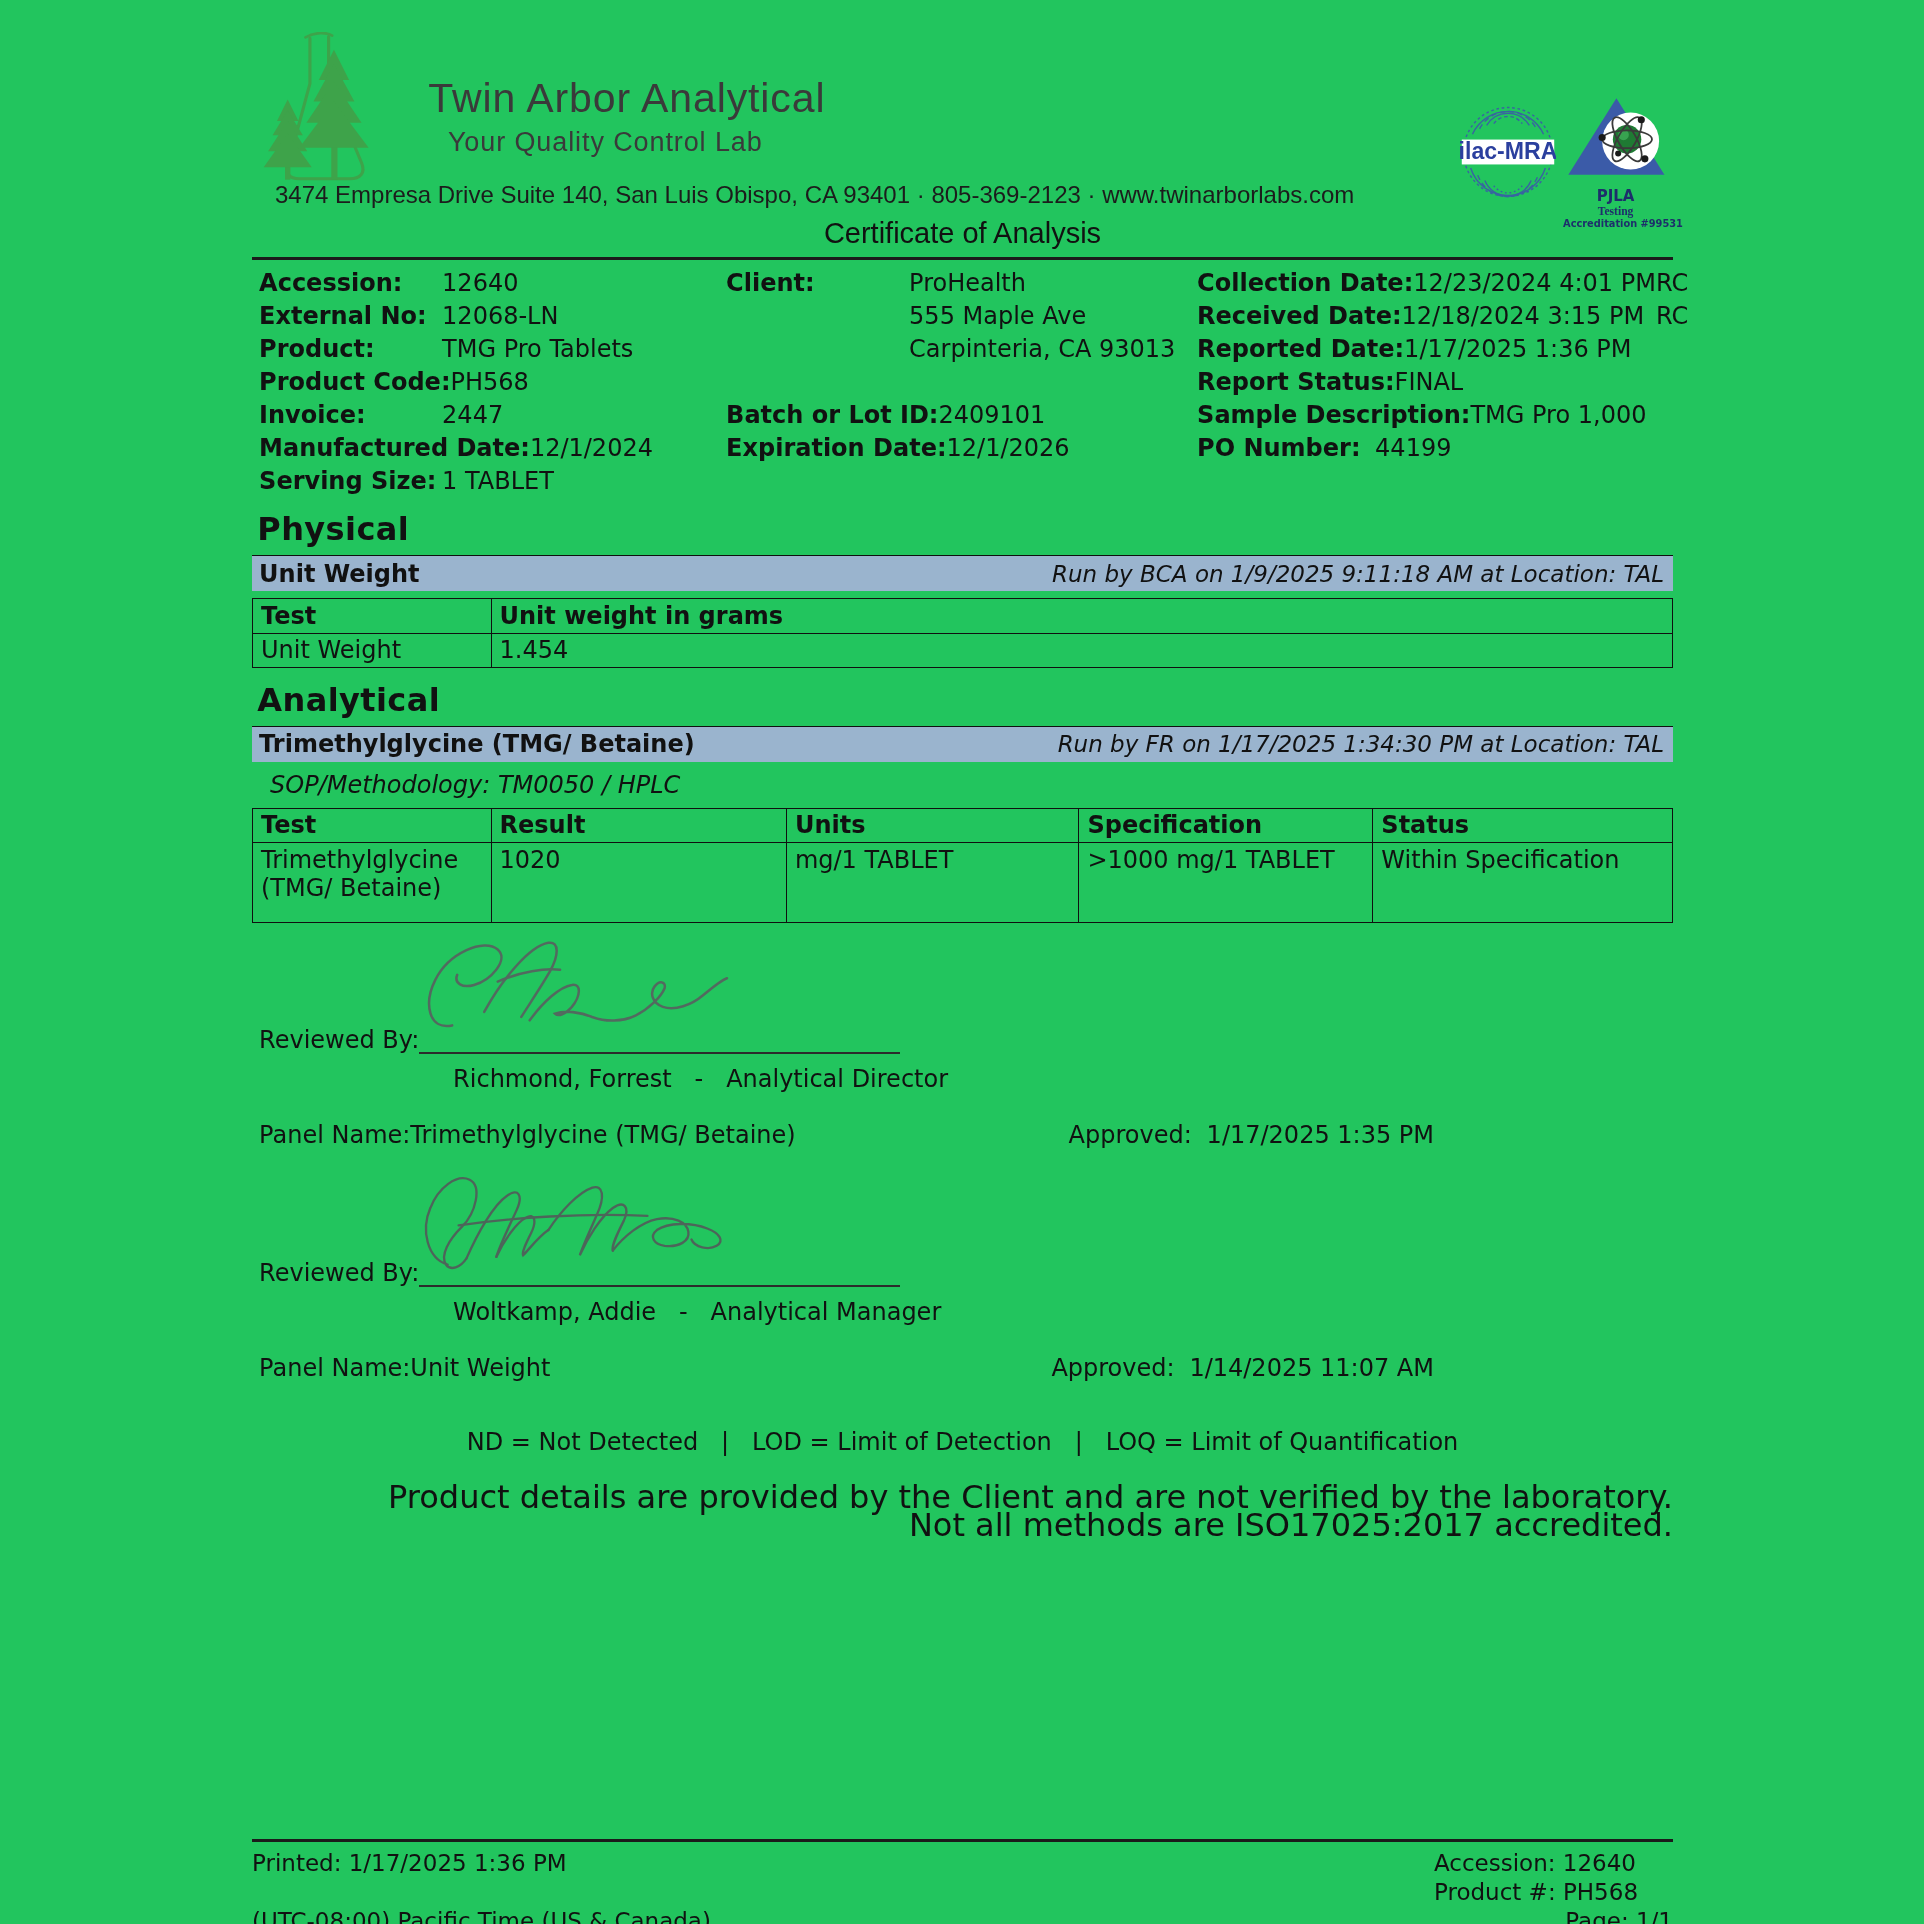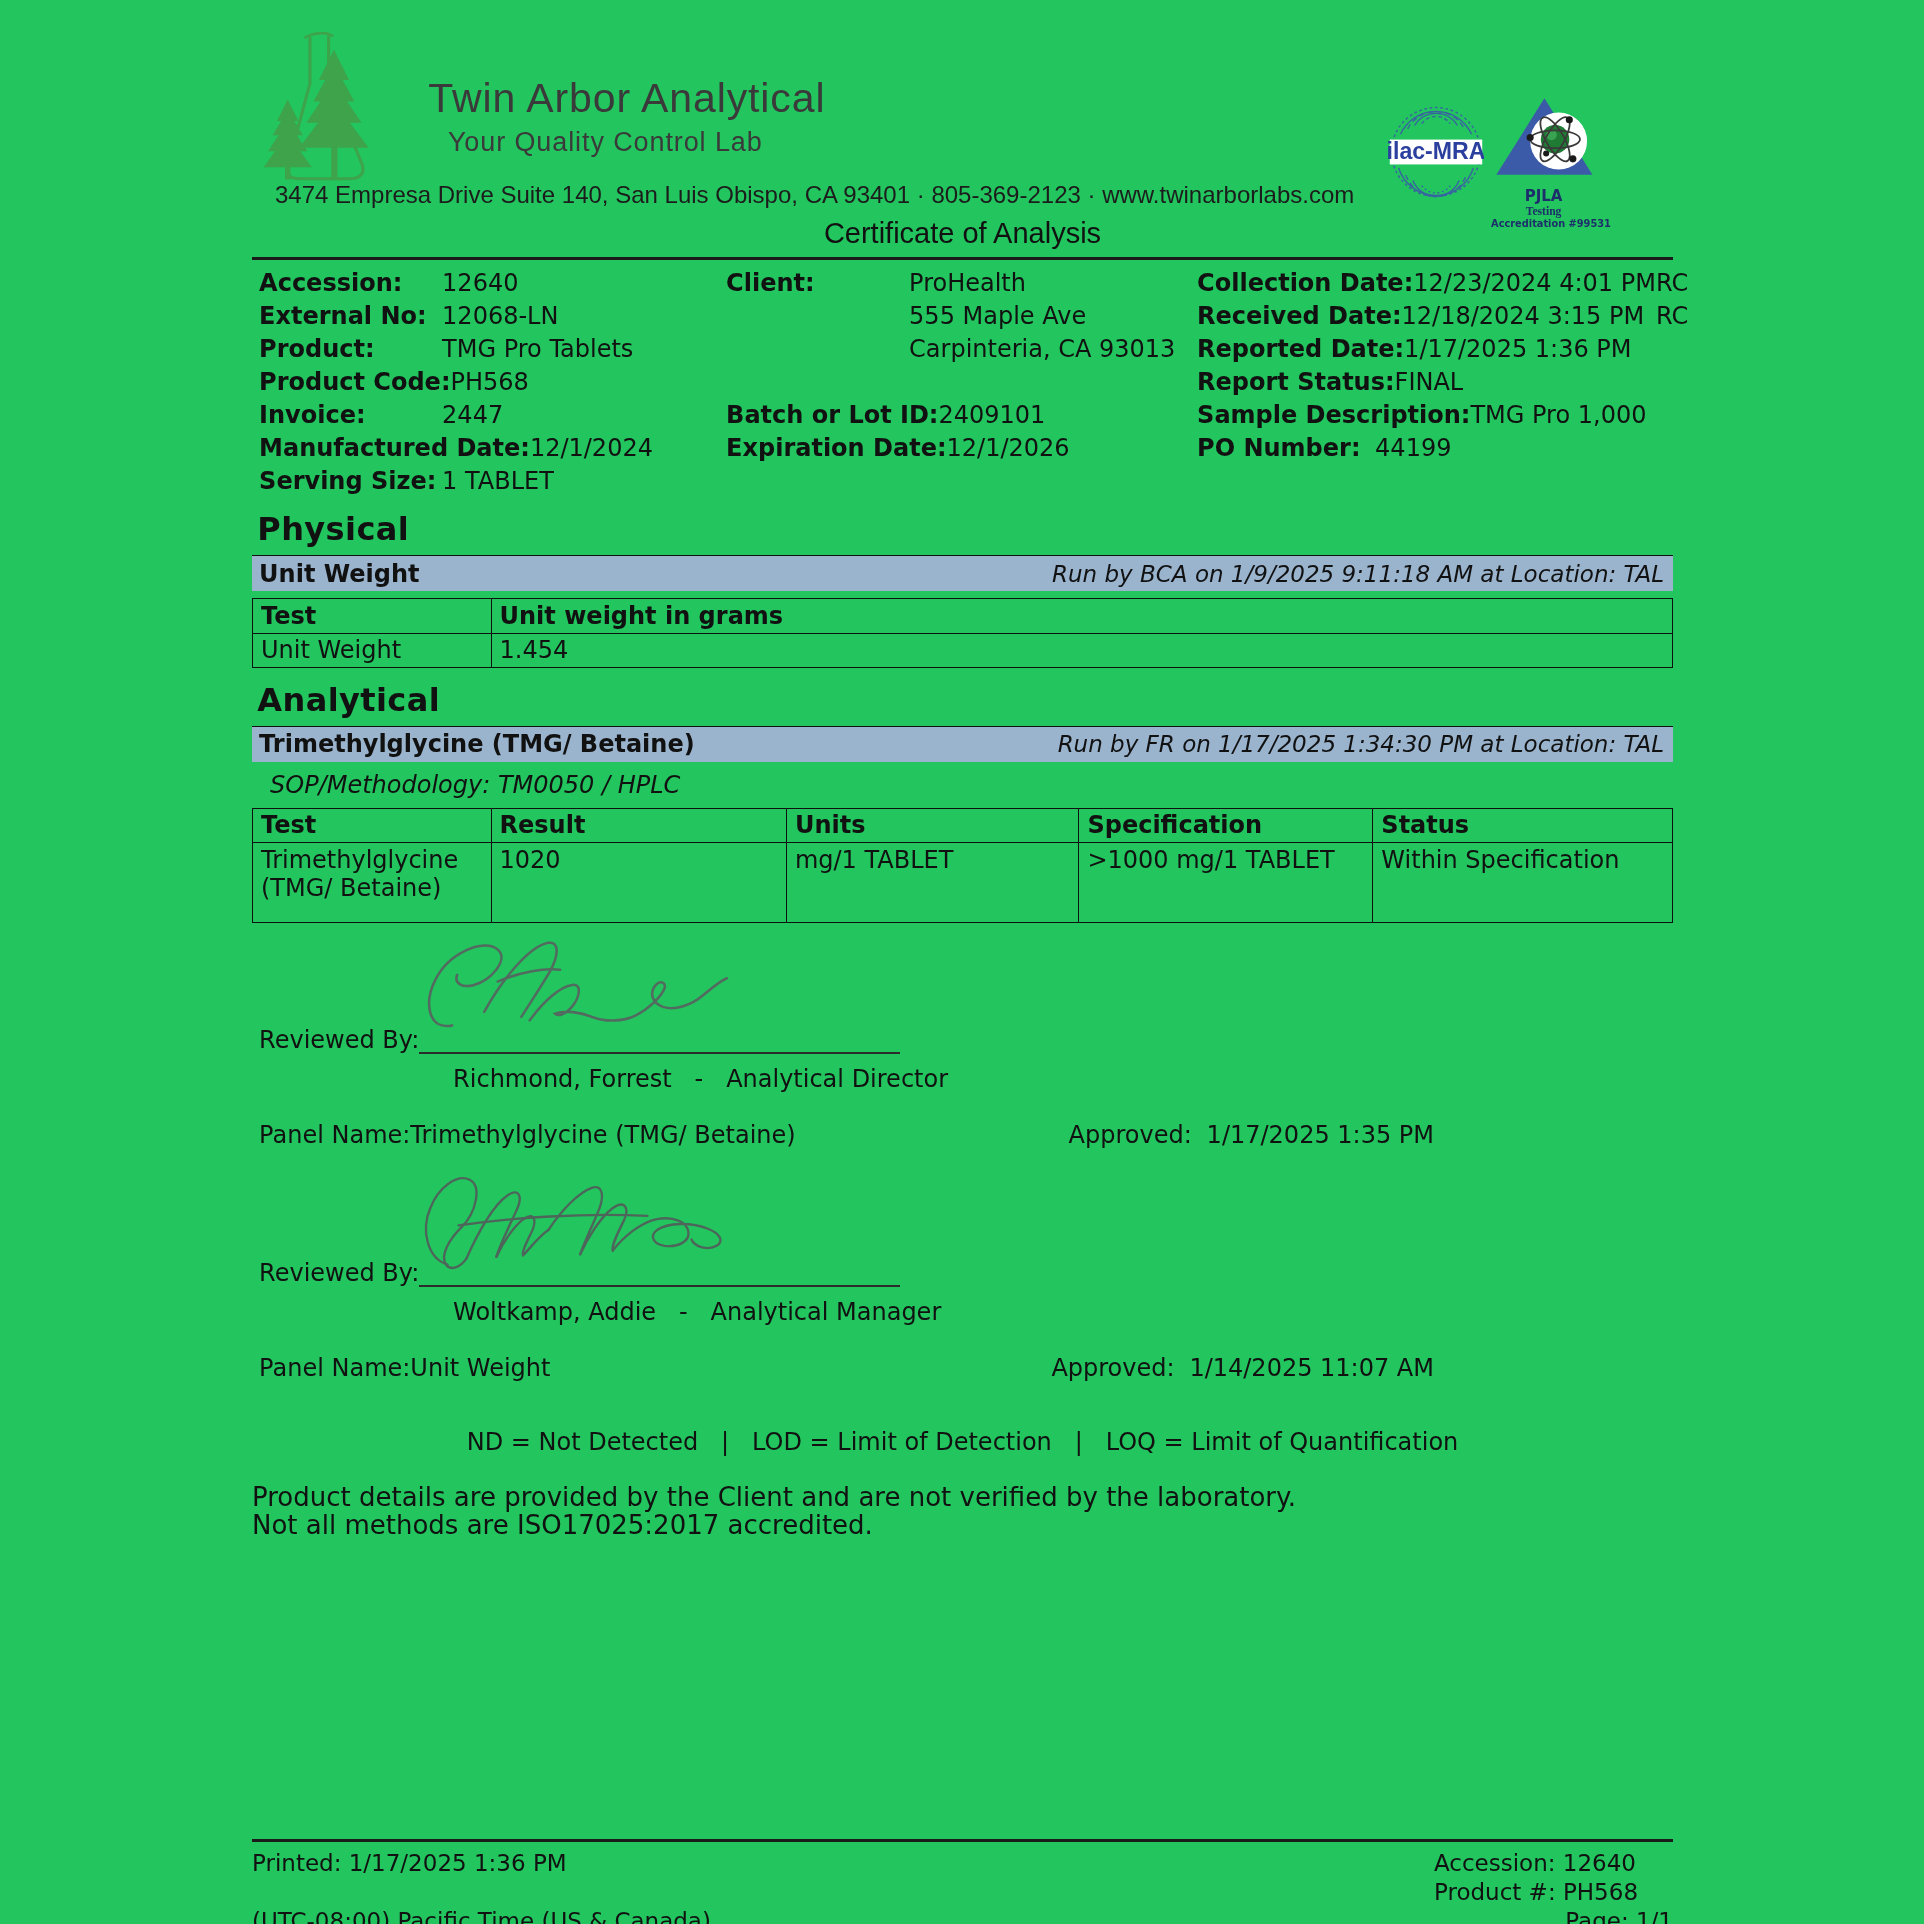--- a/index.html
+++ b/index.html
@@ -11,21 +11,21 @@
   .header-row { display:flex; align-items:flex-start; }
   .logo-svg { width:171px; height:153px; flex:0 0 auto; }
   .brand { padding-top:43px; margin-left:5.3px; font-family:"Liberation Sans",sans-serif; }
   .company { font-size:41px; color:#3a3a3a; letter-spacing:0.9px; }
   .tagline { font-size:27px; color:#3a3a3a; margin:5.3px 0 0 19.6px; letter-spacing:0.9px; }
   .address { font-family:"Liberation Sans",sans-serif; font-size:24px; color:#1c1c1c; margin:-3.6px 0 0 23px; }
   .doc-title { font-family:"Liberation Sans",sans-serif; font-size:29px; color:#111; text-align:center; margin-top:7.1px; }
   .rule { border-top:3.6px solid #1b1b1b; margin-top:7.1px; }
 
   
-  .seals { position:absolute; left:1388px; top:93px; display:flex; align-items:flex-start; }
+  .seals { position:absolute; left:1460px; top:93px; display:flex; align-items:flex-start; }
   .ilac-seal { width:96px; height:100px; margin-top:9px; }
   .pjla-seal-wrap { width:105px; margin-left:7.1px; text-align:center; }
   .pjla-name { font-size:15px; font-weight:bold; color:#1d2f6b; margin-top:2px; }
   .pjla-line2 { font-size:11.6px; font-weight:bold; color:#1d2f6b;font-family:Liberation Serif, serif; }
   .pjla-line3 { font-size:9.8px; font-weight:bold; color:#1d2f6b; white-space:nowrap; }
 
   
   .info-grid { display:grid; grid-template-columns:467px 471px 1fr; padding:7.1px 0 0 7.1px; }
   .irow { height:33px; display:flex; align-items:center; font-size:24px; white-space:nowrap; }
   .ilabel { font-weight:bold; min-width:183px; display:inline-block; }
@@ -55,21 +55,21 @@
   .sig-line { width:481px; border-bottom:2.7px solid #2c2c2c; height:3.6px; }
   .sig-svg { position:absolute; left:125px; bottom:5.3px; width:401px; height:118px; }
   .sig-name { font-size:24px; margin:10.7px 0 0 194px; white-space:pre; }
   .sig-panel-row { display:flex; align-items:center; margin-top:28.5px; font-size:24px; }
   .sig-panel-label { min-width:140px; }
   .approved-group { margin-left:auto; margin-right:239px; display:flex; }
   .approved-label { min-width:138px; }
 
   
   .legend { text-align:center; font-size:24px; margin-top:46px; white-space:pre; }
-  .disclaimer { text-align:left; font-size:26px; margin-top:27px; line-height:28px; }
+  .disclaimer { text-align:right; font-size:32px; margin-top:27px; line-height:28px; }
 
   
   .footer { position:absolute; left:252px; right:252px; top:1839px; border-top:3.6px solid #1b1b1b; padding-top:7.1px; font-size:23px; }
   .frow { display:flex; justify-content:space-between; line-height:29px; }
   .fright { display:flex;flex-direction:column; }
   .facc { margin-right:37px; }
 </style>
 </head>
 <body>
 

